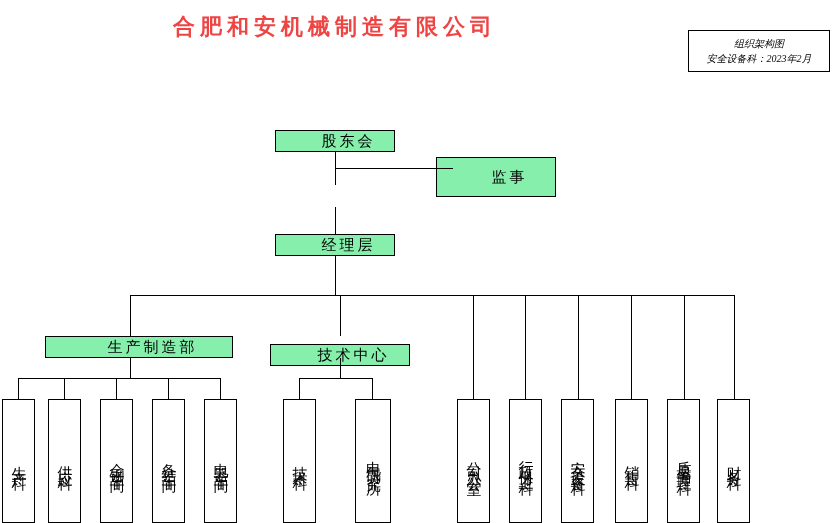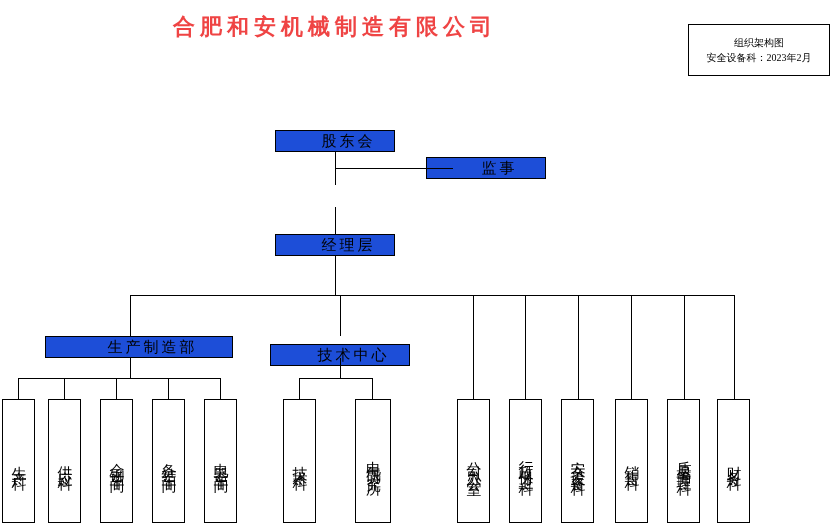--- a/index.html
+++ b/index.html
@@ -19,36 +19,37 @@
     transform: translateX(-50%);
     font-size: 22px;
     font-weight: bold;
     letter-spacing: 5px;
     white-space: nowrap;
     color: #ef4444;
   }
   .legend-box {
     position: absolute;
     left: 688px;
-    top: 24px;
+    top: 30px;
     width: 142px;
-    height: 52px;
+    height: 42px;
     border: 1px solid #000;
     font-size: 10px;
     color: #000;
     display: flex;
     flex-direction: column;
     justify-content: center;
     align-items: center;
     line-height: 15px;
+    font-style: italic;
   }
   .node {
     position: absolute;
     border: 1px solid #000;
-    background: #1d4ed8;
+    background: #86efac;
     display: flex;
     align-items: center;
     justify-content: center;
     font-size: 15px;
     letter-spacing: 3px;
     text-indent: 3px;
     color: #000;
     white-space: nowrap;
     padding-left: 24px;
   }
@@ -77,21 +78,21 @@
 
 <div class="canvas">
 
   <div class="page-title">合肥和安机械制造有限公司</div>
   <div class="legend-box">
     <div>组织架构图</div>
     <div>安全设备科：2023年2月</div>
   </div>
 
   <div class="node" style="left:275px; top:130px; width:120px; height:22px;">股东会</div>
-  <div class="node" style="left:426px; top:157px; width:120px; height:22px;">监事</div>
+  <div class="node" style="left:436px; top:157px; width:120px; height:40px;">监事</div>
   <div class="node" style="left:275px; top:234px; width:120px; height:22px;">经理层</div>
 
   <div class="node" style="left:45px; top:336px; width:188px; height:22px;">生产制造部</div>
   <div class="node" style="left:270px; top:344px; width:140px; height:22px;">技术中心</div>
 
   <div class="vnode" style="left:2px;">生产科</div>
   <div class="vnode" style="left:48px;">供应科</div>
   <div class="vnode" style="left:100px;">金铆车间</div>
   <div class="vnode" style="left:152px;">备结车间</div>
   <div class="vnode" style="left:204px;">电器车间</div>

